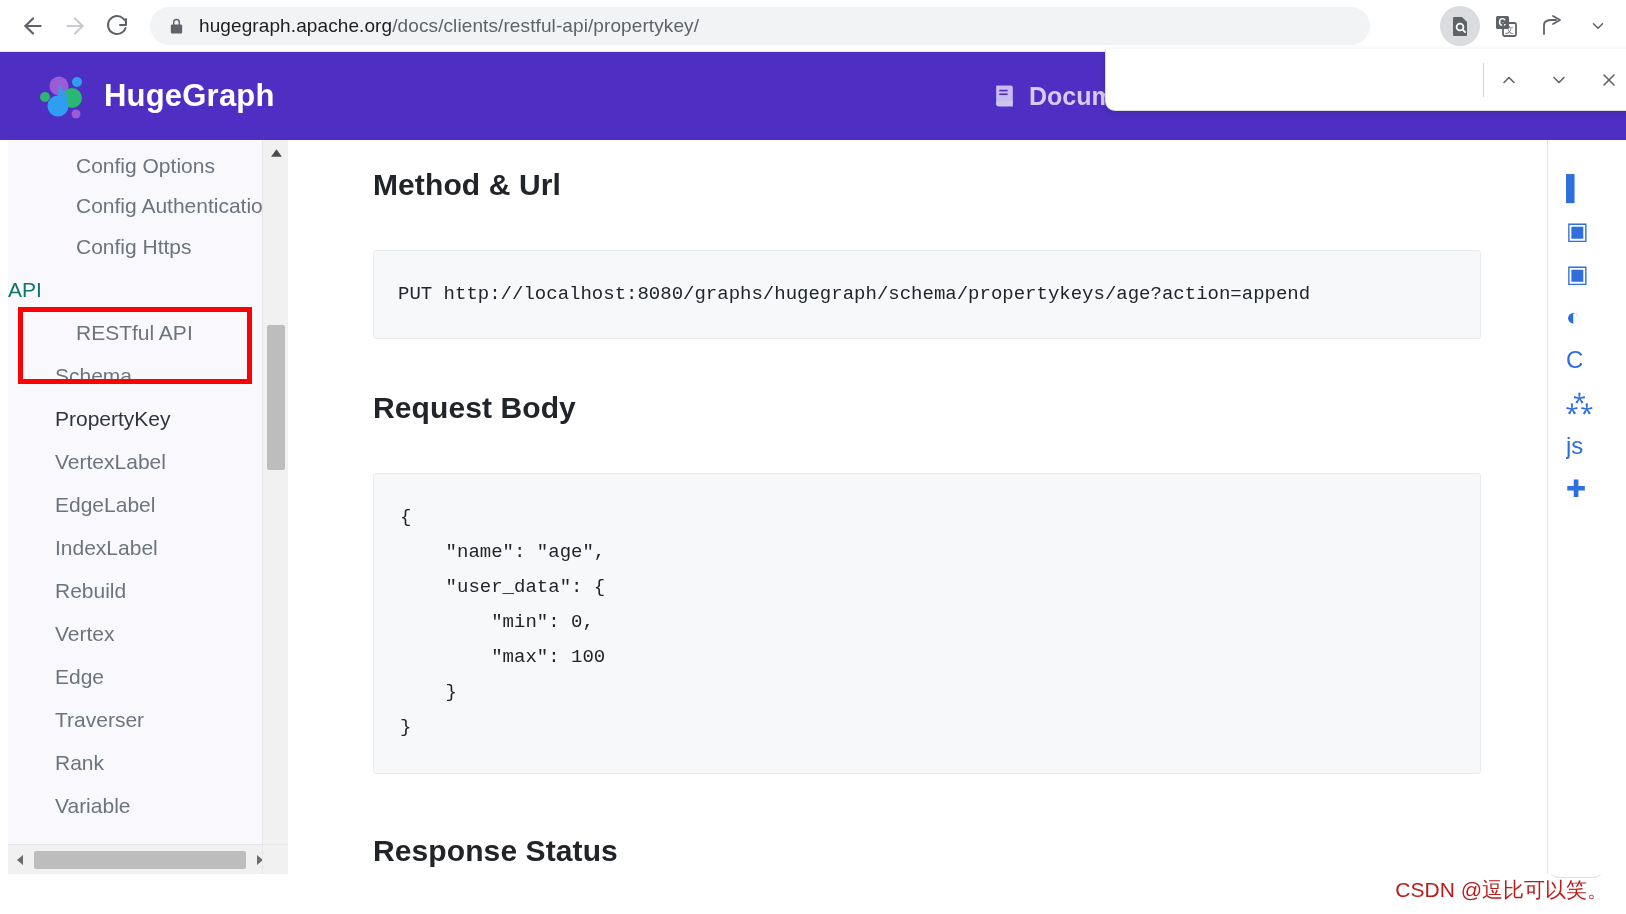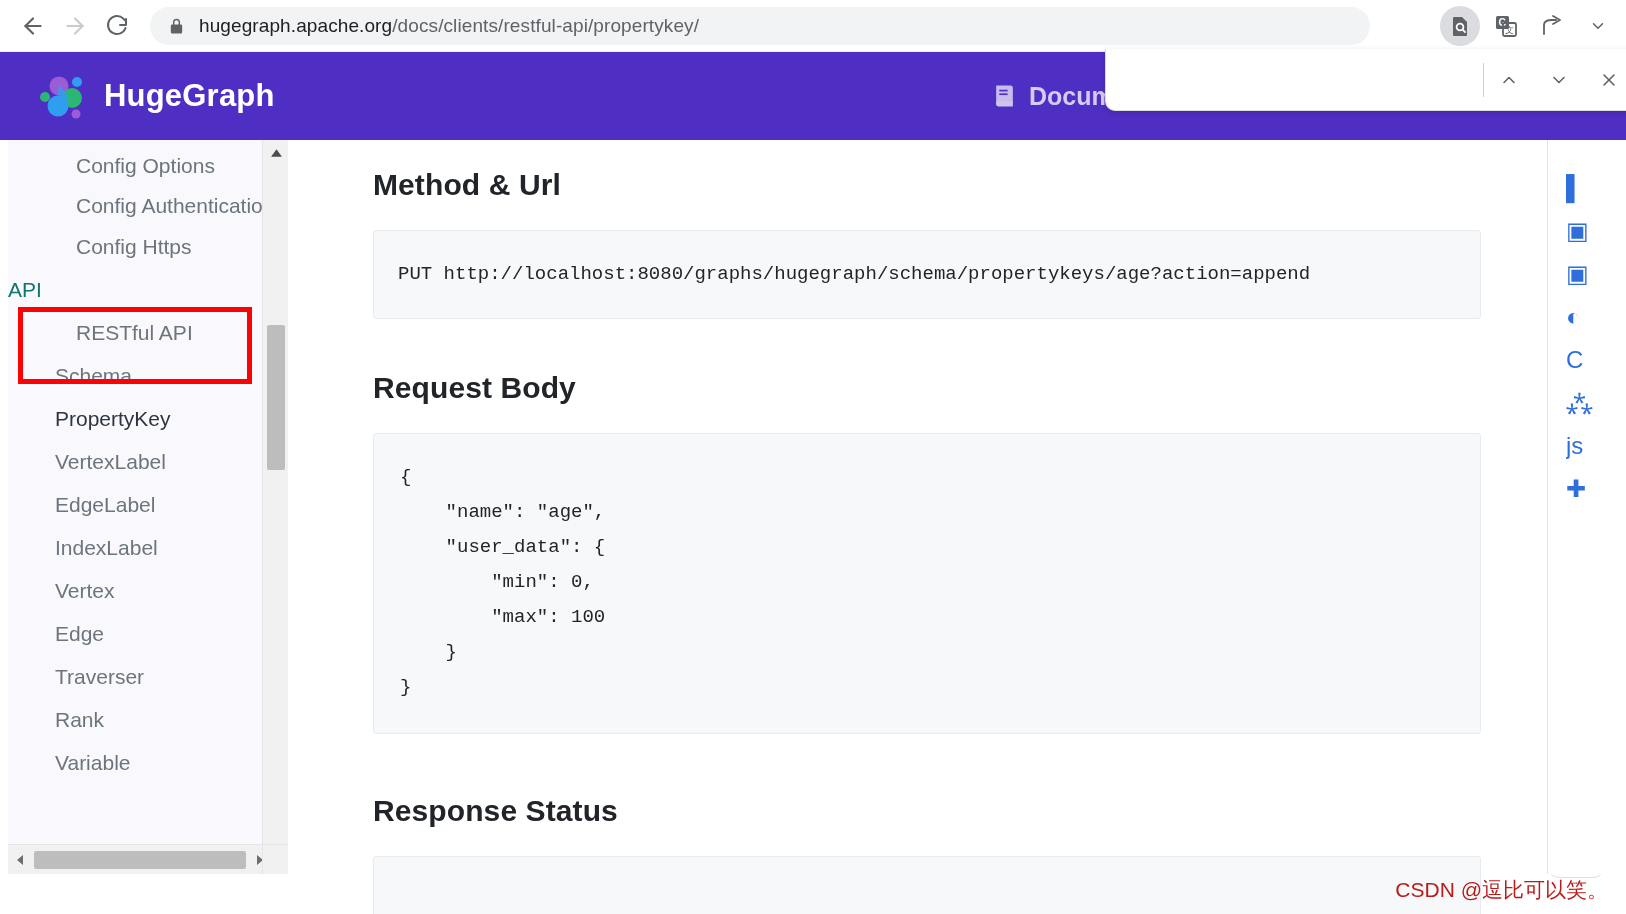--- a/index.html
+++ b/index.html
@@ -165,21 +165,21 @@
     position: absolute; left: 307px; top: 0; width: 1240px; height: 774px;
     background: #ffffff; overflow: hidden;
   }
   .content-inner { padding: 28px 66px 0 66px; }
   .h2 {
     font-size: 30px; font-weight: bold; color: #212529;
     letter-spacing: .1px;
   }
   .codeblock {
     background: #f7f8f9; border: 1px solid #e9ecef; border-radius: 3px;
-    margin-top: 28px;
+    margin-top: 48px;
     font-family: "Liberation Mono", "DejaVu Sans Mono", monospace;
     font-size: 19px; color: #212529; line-height: 35px;
     white-space: pre; overflow: hidden;
   }
   .codeblock.single { padding: 26px 24px; }
   .codeblock.multi { padding: 26px 26px 28px 26px; }
   .spacer-lg { height: 52px; }
   .spacer-xl { height: 60px; }
 
   
@@ -335,20 +335,21 @@
         <div class="side-item lvl1">Config Options</div>
         <div class="side-item lvl1 wrap">Config Authentication</div>
         <div class="side-item lvl1">Config Https</div>
         <div class="side-item lvl0">API</div>
         <div class="side-item lvl1">RESTful API</div>
         <div class="side-item lvl2">Schema</div>
         <div class="side-item lvl2 active">PropertyKey</div>
         <div class="side-item lvl2">VertexLabel</div>
         <div class="side-item lvl2">EdgeLabel</div>
         <div class="side-item lvl2">IndexLabel</div>
+        <div class="side-item lvl2">Rebuild</div>
         <div class="side-item lvl2">Vertex</div>
         <div class="side-item lvl2">Edge</div>
         <div class="side-item lvl2">Traverser</div>
         <div class="side-item lvl2">Rank</div>
         <div class="side-item lvl2">Variable</div>
       </div>
 
       <div class="v-scroll">
         <div class="v-arrow up">
           <svg width="13" height="13" viewBox="0 0 12 12">

